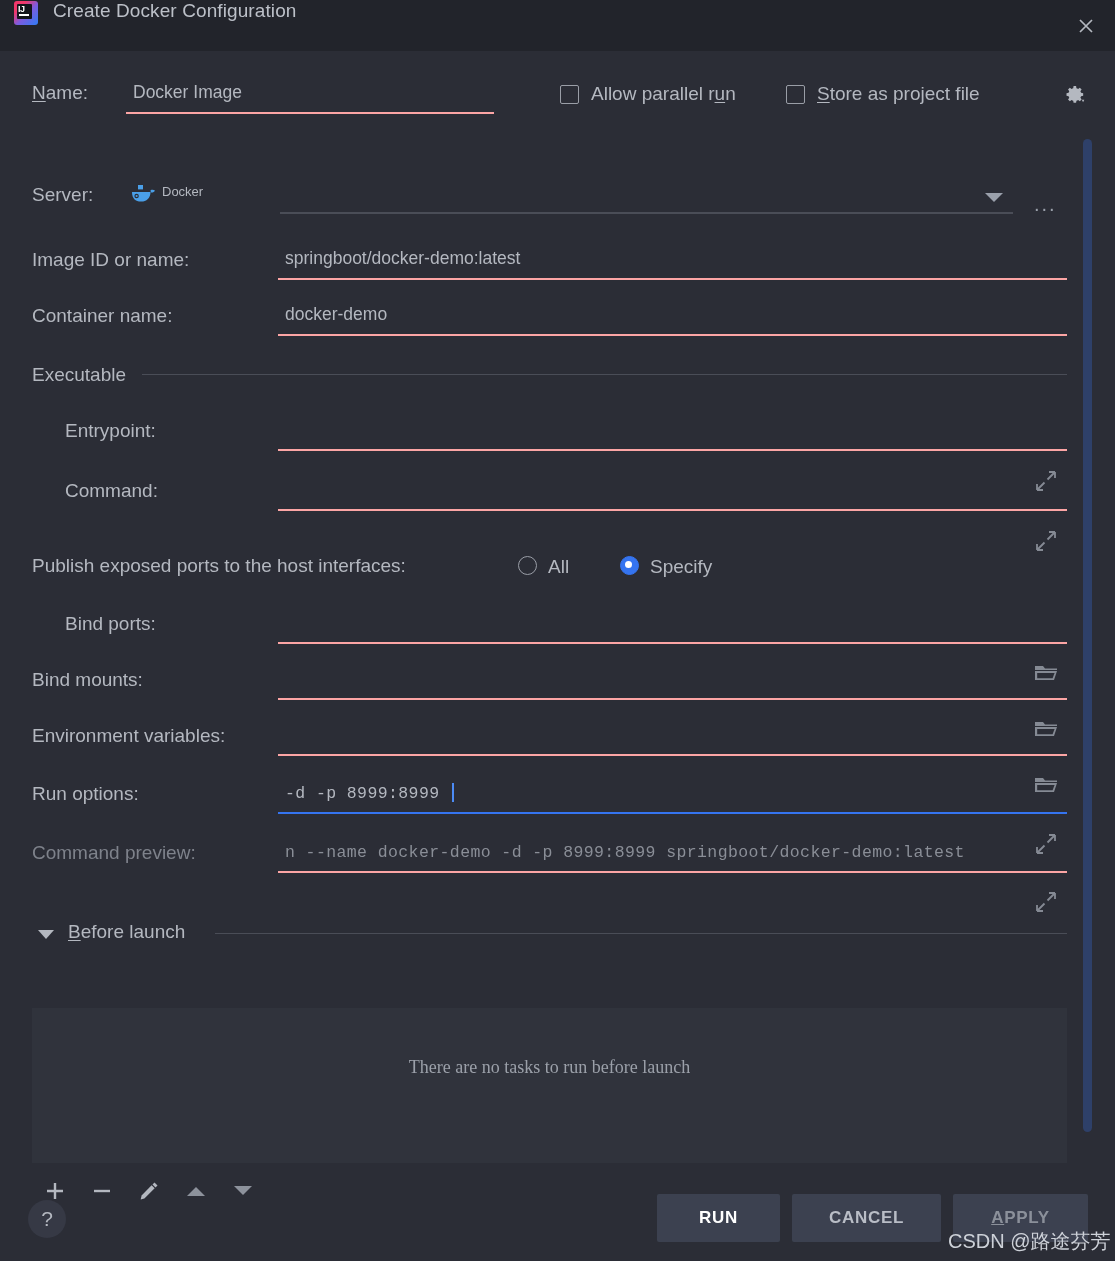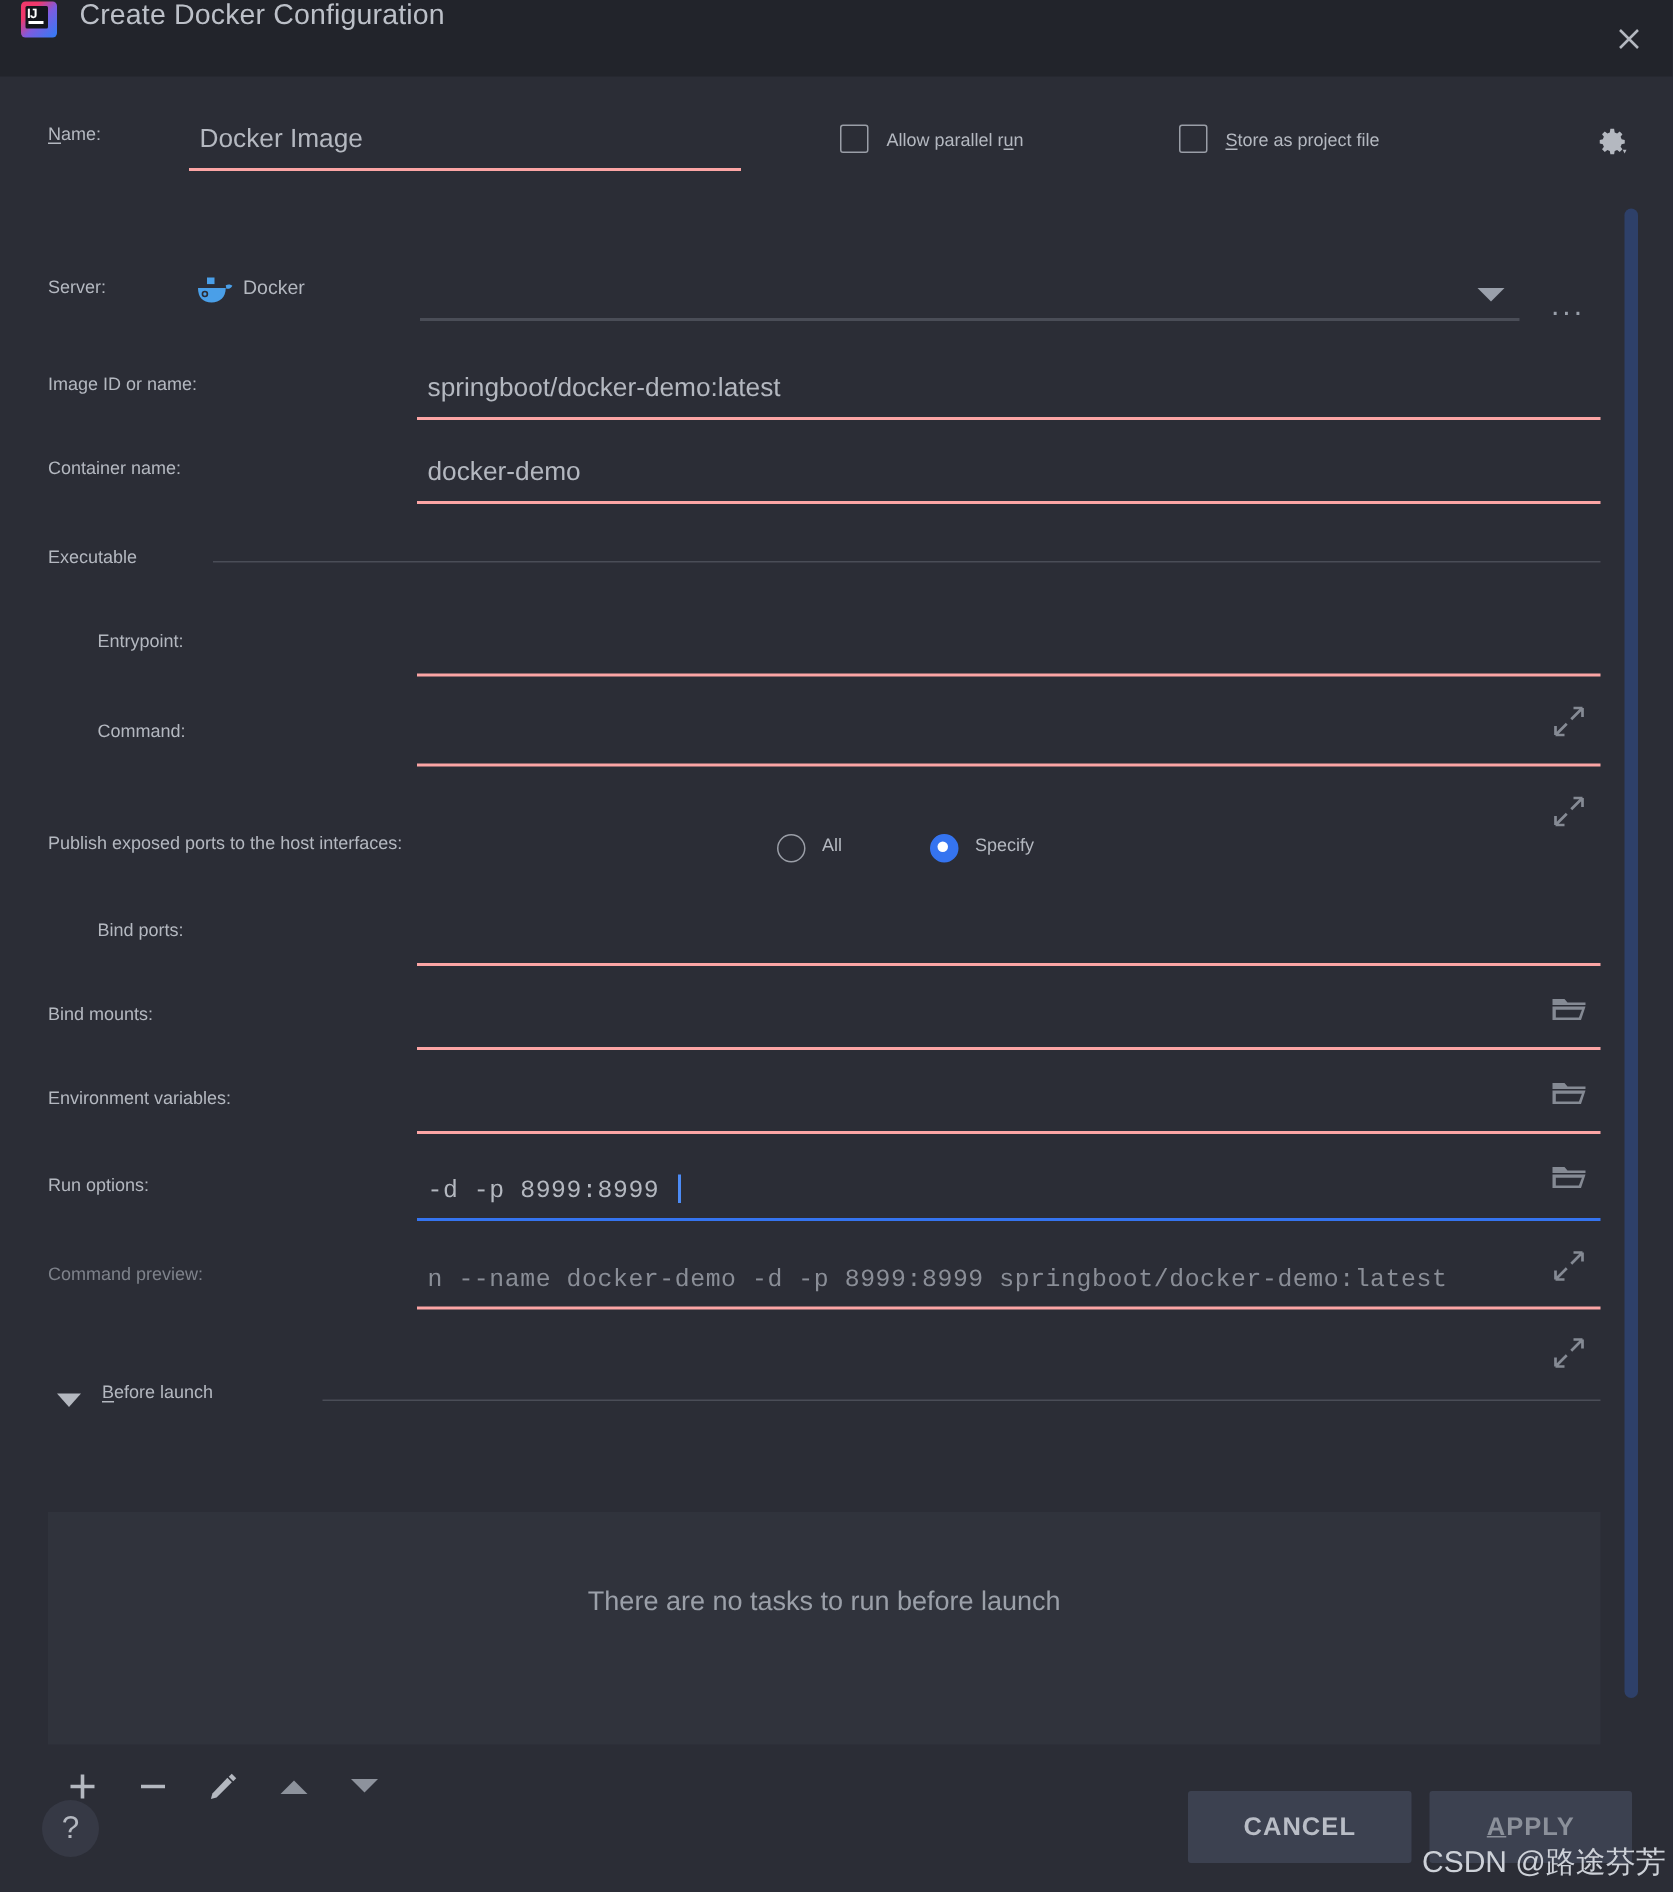--- a/index.html
+++ b/index.html
@@ -54,21 +54,21 @@
   .close-btn svg { display: block; }
 
   
   .content {
     position: absolute; top: 51px; left: 0;
     width: 1115px; height: 1130px;
   }
 
   .row { position: absolute; }
   .label {
-    font-size: 12px; color: #b4b8c0; white-space: nowrap;
+    font-size: 19px; color: #b4b8c0; white-space: nowrap;
   }
   .label.dim { color: #7e828b; }
   .label u { text-decoration: underline; text-underline-offset: 2px; }
 
   
   .field {
     position: absolute;
     border-bottom: 2px solid #fca5a5;
     height: 44px;
   }
@@ -120,21 +120,21 @@
   }
 
   
   .bl-panel {
     position: absolute; left: 32px; top: 957px;
     width: 1035px; height: 155px;
     background: #30333c;
   }
   .bl-empty {
     position: absolute; width: 100%; top: 49px;
-    text-align: center; font-size: 18px; color: #9ba0a9;
+    text-align: center; font-size: 18px; color: #9ba0a9; font-family: Liberation Serif, serif;
   }
 
   .bl-toolbar {
     position: absolute; left: 32px; top: 1120px;
     width: 300px; height: 44px;
     display: flex; align-items: center; gap: 25px; padding-left: 12px;
   }
   .bl-toolbar .tb { cursor: pointer; display: block; }
 
   
@@ -379,17 +379,18 @@
           <path d="M2 2 L20 2 L11 11 Z" fill="#8d929c"></path>
         </svg>
     </span>
   </div>
 </div>
 
 <div class="scroll-track"></div>
 
 <div class="footer">
   <div class="help-btn">?</div>
+  <button class="btn primary" style="left:657px; width:123px;">RUN</button>
   <button class="btn disabled" style="left:953px; width:135px;"><u>A</u>PPLY</button>
   <button class="btn" style="left:792px; width:149px;">CANCEL</button>
 </div>
 
 <div class="watermark">CSDN @路途芬芳</div>
 
 </body></html>

